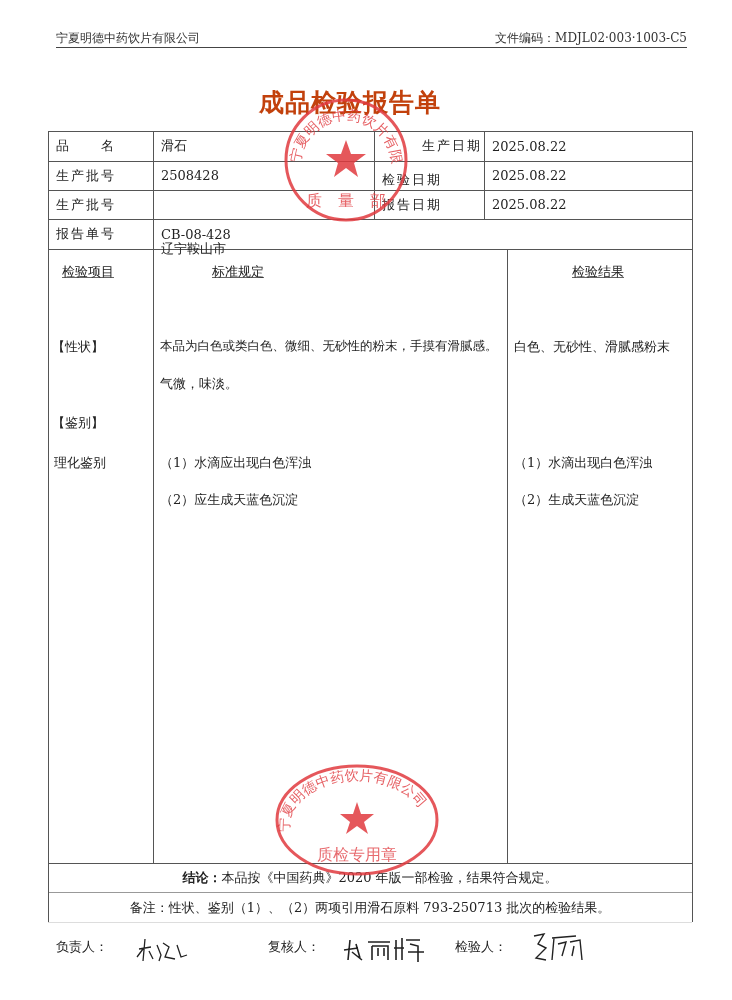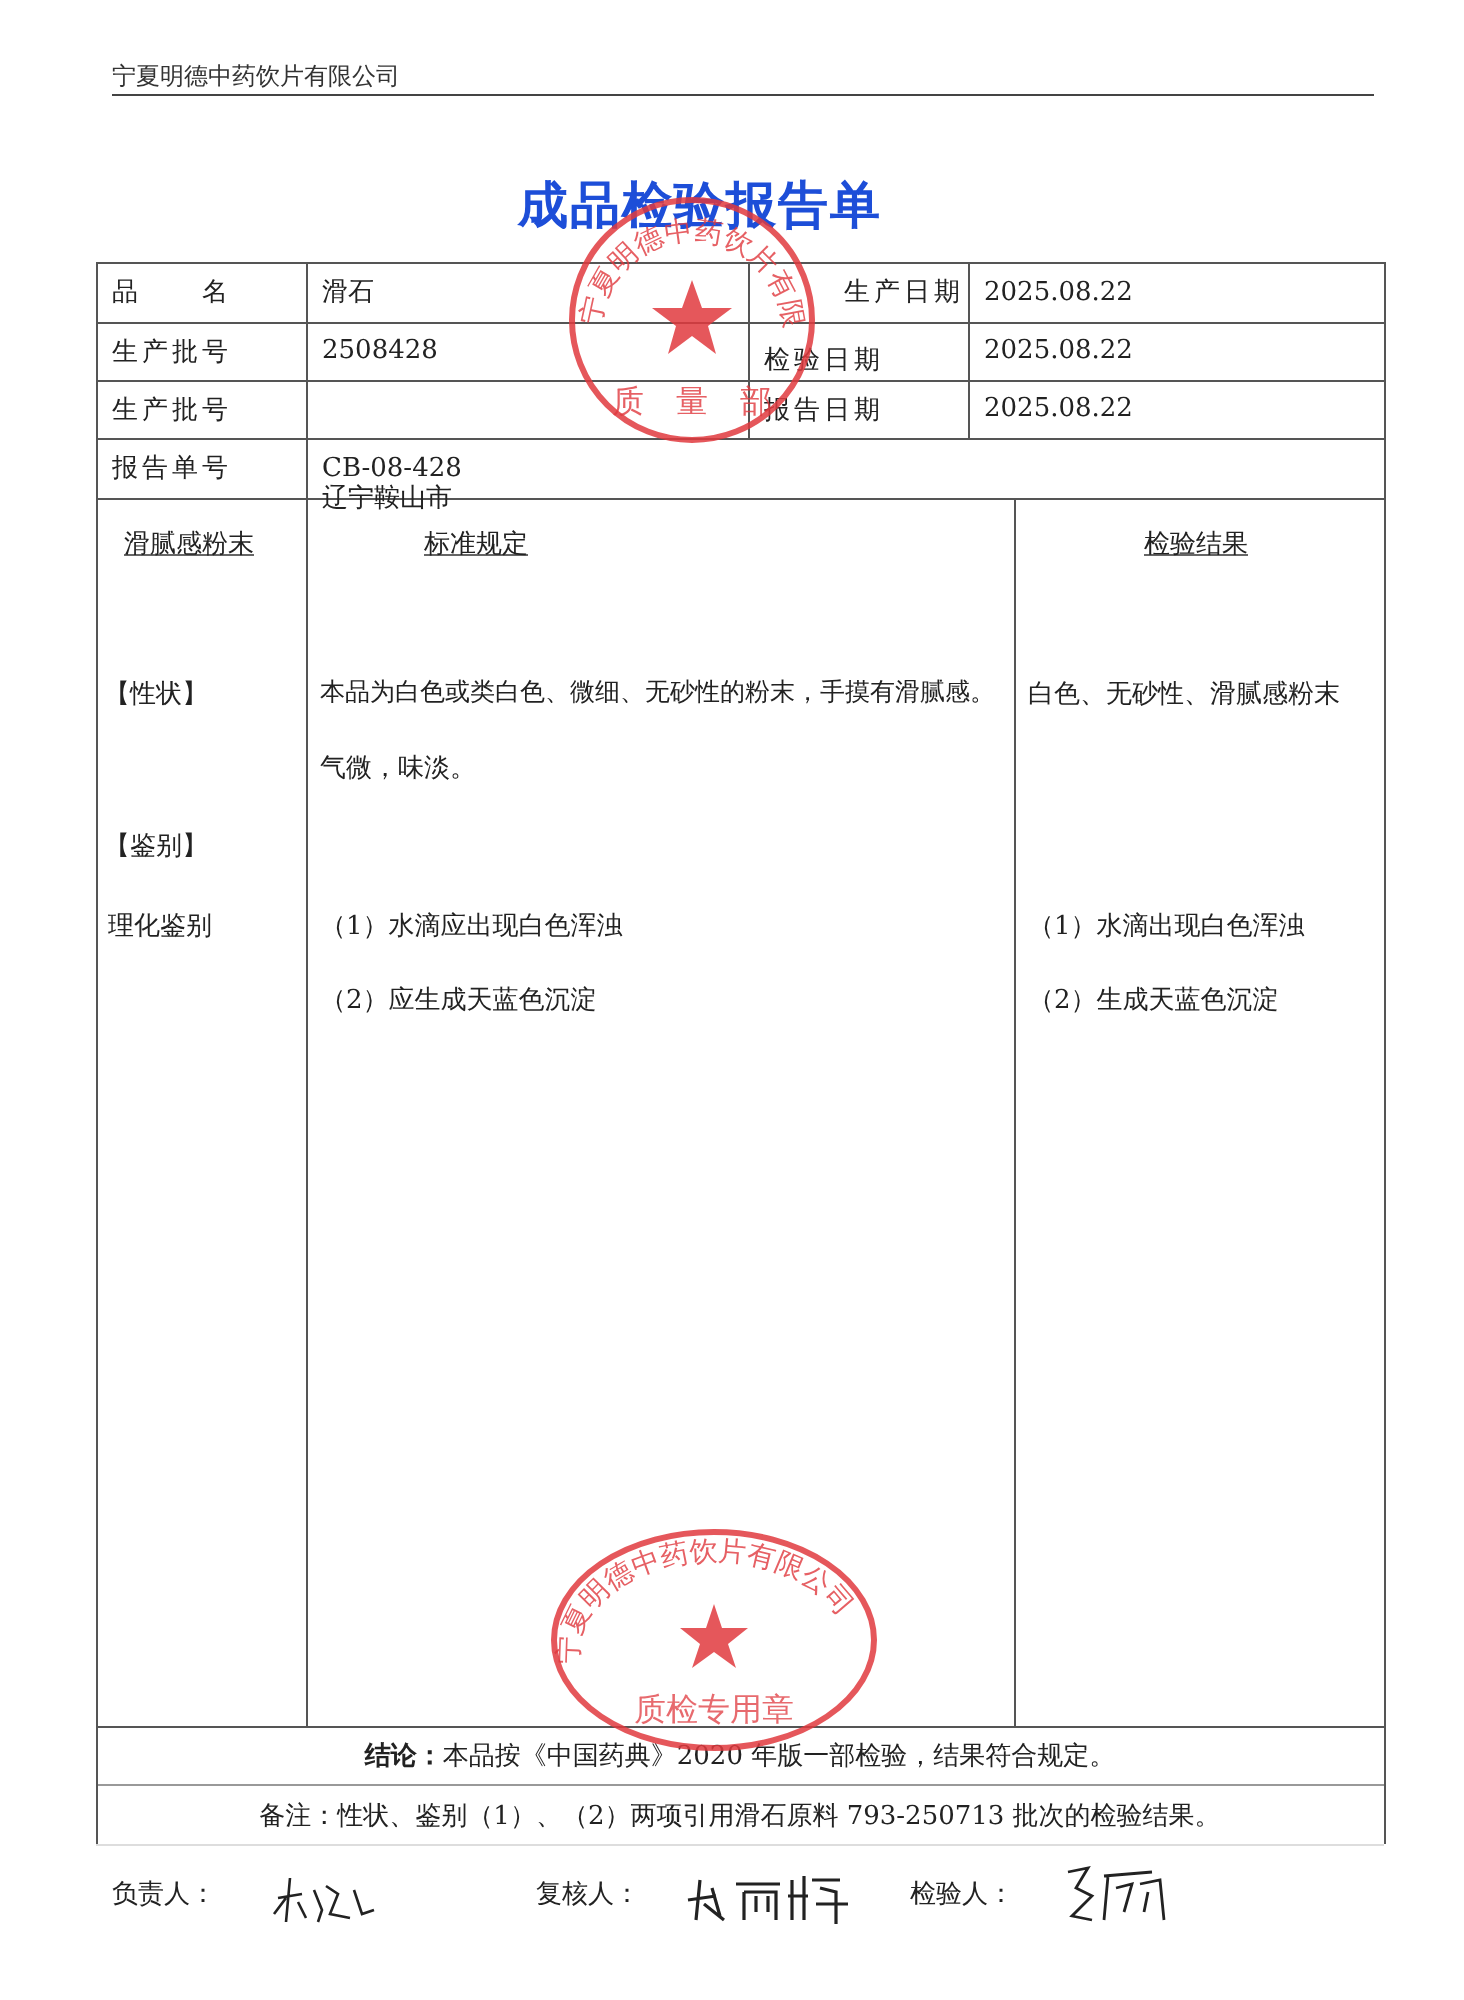--- a/index.html
+++ b/index.html
@@ -4,38 +4,39 @@
 <style>
   html,body{margin:0;padding:0;background:#fff;}
   body{width:732px;height:1000px;position:relative;overflow:hidden;
        font-family:"DejaVu Serif","Liberation Serif",serif;color:#222;}
   .hdr{position:absolute;top:30px;left:56px;right:45px;height:17px;
        border-bottom:1.5px solid #444;font-size:12px;color:#333;}
   .hdr .l{position:absolute;left:0;top:0;}
   .hdr .r{position:absolute;right:0;top:0;}
   .title{position:absolute;top:86px;left:0;width:700px;text-align:center;
          font-family:"DejaVu Sans","Liberation Sans",sans-serif;
-         font-size:25px;font-weight:bold;letter-spacing:1px;color:#1d4ed8;}
+         font-size:25px;font-weight:bold;letter-spacing:1px;color:#c2410c;}
   .tbl{position:absolute;left:48px;top:131px;width:644px;}
   .cell{position:absolute;box-sizing:border-box;font-size:13px;
         display:flex;align-items:center;padding-left:8px;}
   .hl{position:absolute;height:0;border-top:1.3px solid #555;}
   .vl{position:absolute;width:0;border-left:1.3px solid #555;}
   .u{text-decoration:underline;text-decoration-color:#666;}
   .txt{position:absolute;font-size:13px;white-space:nowrap;}
   .stamp{position:absolute;pointer-events:none;}
   .sig{position:absolute;}
   .foot{position:absolute;top:938px;font-size:13px;
         font-family:"DejaVu Sans","Liberation Sans",sans-serif;}
 </style>
 </head>
 <body>
 
 <div class="hdr">
   <span class="l">宁夏明德中药饮片有限公司</span>
+  <span class="r">文件编码：MDJL02·003·1003-C5</span>
 </div>
 
 <div class="title">成品检验报告单</div>
 
 <div class="tbl">
 
   <div class="hl" style="left:0;width:644px;top:0;"></div>
   <div class="hl" style="left:0;width:644px;top:30px;"></div>
   <div class="hl" style="left:0;width:644px;top:59px;"></div>
   <div class="hl" style="left:0;width:644px;top:88px;"></div>
@@ -62,21 +63,21 @@
   <div class="cell" style="left:436px;top:30px;width:208px;height:29px;">2025.08.22</div>
 
   <div class="cell" style="left:0;top:59px;width:105px;height:29px;letter-spacing:2px;">生产批号</div>
   <div class="cell" style="left:105px;top:59px;width:221px;height:29px;margin-top:44px;">辽宁鞍山市</div>
   <div class="cell" style="left:326px;top:59px;width:110px;height:29px;letter-spacing:2px;">报告日期</div>
   <div class="cell" style="left:436px;top:59px;width:208px;height:29px;">2025.08.22</div>
 
   <div class="cell" style="left:0;top:88px;width:105px;height:30px;letter-spacing:2px;">报告单号</div>
   <div class="cell" style="left:105px;top:88px;width:539px;height:30px;">CB-08-428</div>
 
-  <span class="txt u" style="left:14px;top:132px;">滑腻感粉末</span>
+  <span class="txt u" style="left:14px;top:132px;">检验项目</span>
   <span class="txt u" style="left:164px;top:132px;">标准规定</span>
   <span class="txt u" style="left:524px;top:132px;">检验结果</span>
 
   <span class="txt" style="left:4px;top:207px;">【性状】</span>
   <span class="txt" style="left:112px;top:207px;font-size:12.5px;">本品为白色或类白色、微细、无砂性的粉末，手摸有滑腻感。</span>
   <span class="txt" style="left:466px;top:207px;">白色、无砂性、滑腻感粉末</span>
 
   <span class="txt" style="left:112px;top:244px;">气微，味淡。</span>
 
   <span class="txt" style="left:4px;top:283px;">【鉴别】</span>

